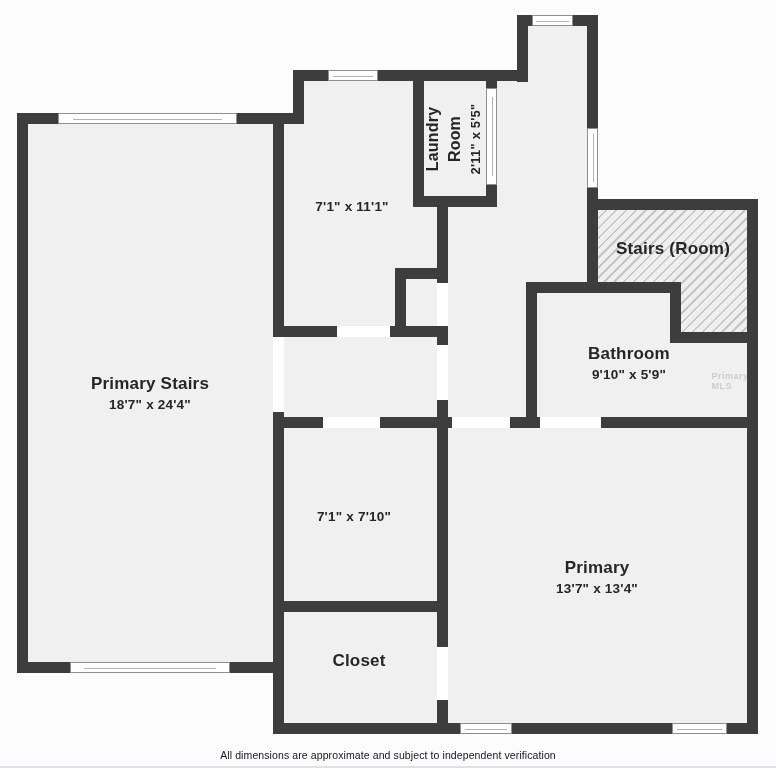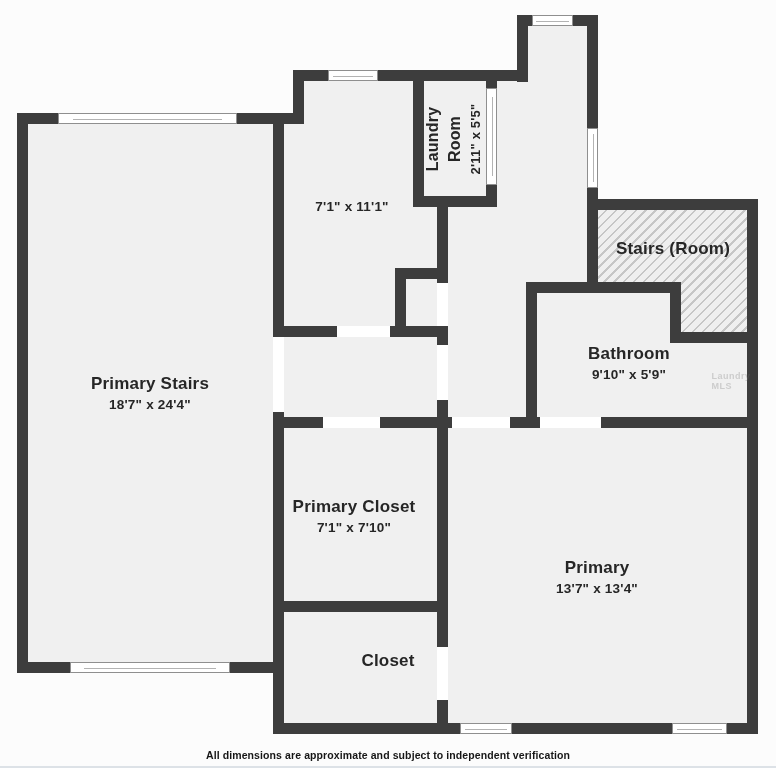--- a/index.html
+++ b/index.html
@@ -25,21 +25,21 @@
   }
   .room-name{font-weight:bold;font-size:17px;line-height:22px;letter-spacing:.2px;}
   .room-dims{font-weight:bold;font-size:13.5px;line-height:19px;letter-spacing:.2px;}
   .watermark{
     position:absolute;z-index:7;font-size:9px;font-weight:bold;
     color:rgba(110,110,110,.28);letter-spacing:.5px;
     transform:translate(-50%,-50%);
   }
   .disclaimer{
     position:absolute;left:0;right:0;top:749px;text-align:center;z-index:6;
-    font-size:10.5px;font-weight:bold;color:#161616;letter-spacing:.1px;
+    font-size:10.5px;font-weight:normal;color:#161616;letter-spacing:.1px;
   }
   .bottom-edge{position:absolute;left:0;right:0;top:766px;height:2px;background:#dde2e7;z-index:8;}
 </style>
 </head>
 <body>
 
 <div id="plan">
   <div id="fills-layer">
       <div class="fill" style="left: 17px; top: 113px; width: 267px; height: 560px;"></div>
       <div class="fill" style="left: 273px; top: 113px; width: 175px; height: 621px;"></div>
@@ -118,27 +118,26 @@
         <div class="room-dims" style="font-size: 13px; white-space: nowrap;">2'11" x 5'5"</div>
       </div>
       <div class="room-label" style="left: 673px; top: 249px;">
         <div class="room-name" style="white-space: nowrap;">Stairs (Room)</div>
       </div>
       <div class="room-label" style="left: 629px; top: 363px;">
         <div class="room-name" style="white-space: nowrap; text-align: right;">Bathroom</div>
         <div class="room-dims" style="white-space: nowrap;">9'10" x 5'9"</div>
       </div>
       <div class="room-label" style="left: 354px; top: 516px;">
-        <div class="room-name" style="white-space: nowrap;">Primary Closet</div>
         <div class="room-dims" style="white-space: nowrap;">7'1" x 7'10"</div>
       </div>
-      <div class="room-label" style="left: 359px; top: 661px; margin-left: 29px;">
+      <div class="room-label" style="left: 359px; top: 661px;">
         <div class="room-name" style="white-space: nowrap;">Closet</div>
       </div>
       <div class="room-label" style="left: 597px; top: 577px;">
         <div class="room-name" style="white-space: nowrap;">Primary</div>
         <div class="room-dims" style="white-space: nowrap;">13'7" x 13'4"</div>
       </div>
     </div>
-  <div class="watermark" id="watermark" style="left: 733px; top: 381px;">Laundry MLS</div>
+  <div class="watermark" id="watermark" style="left: 733px; top: 381px;">Primary MLS</div>
 </div>
 <div class="disclaimer">All dimensions are approximate and subject to independent verification</div>
 <div class="bottom-edge"></div>
 
 </body></html>

